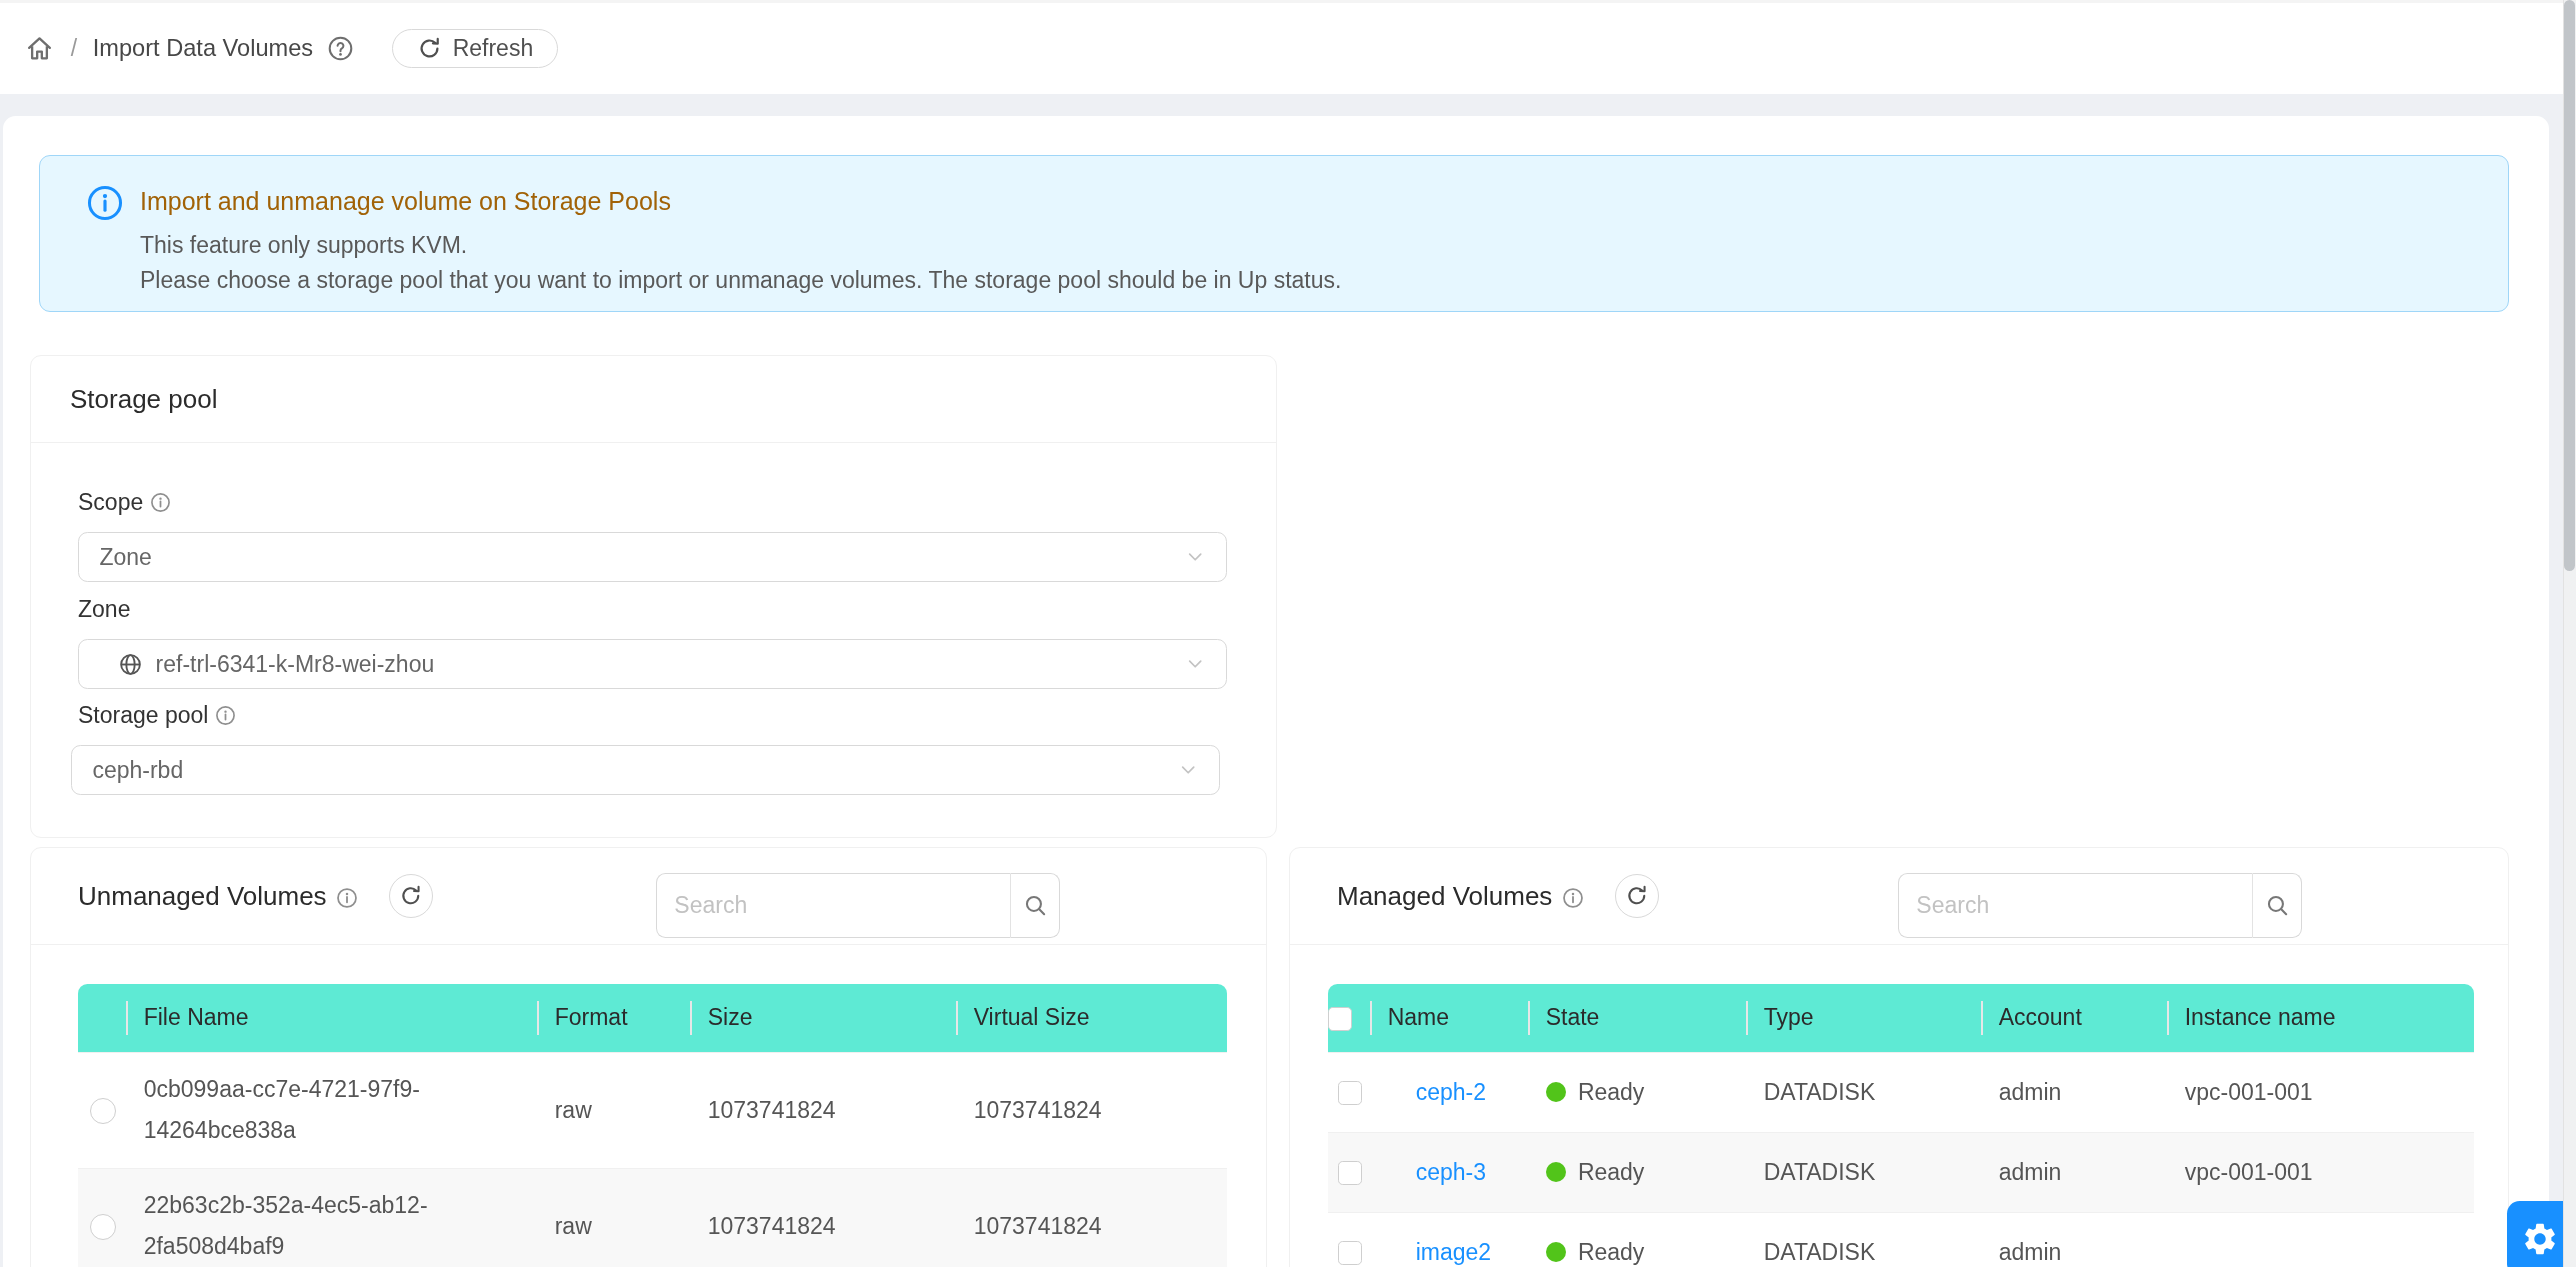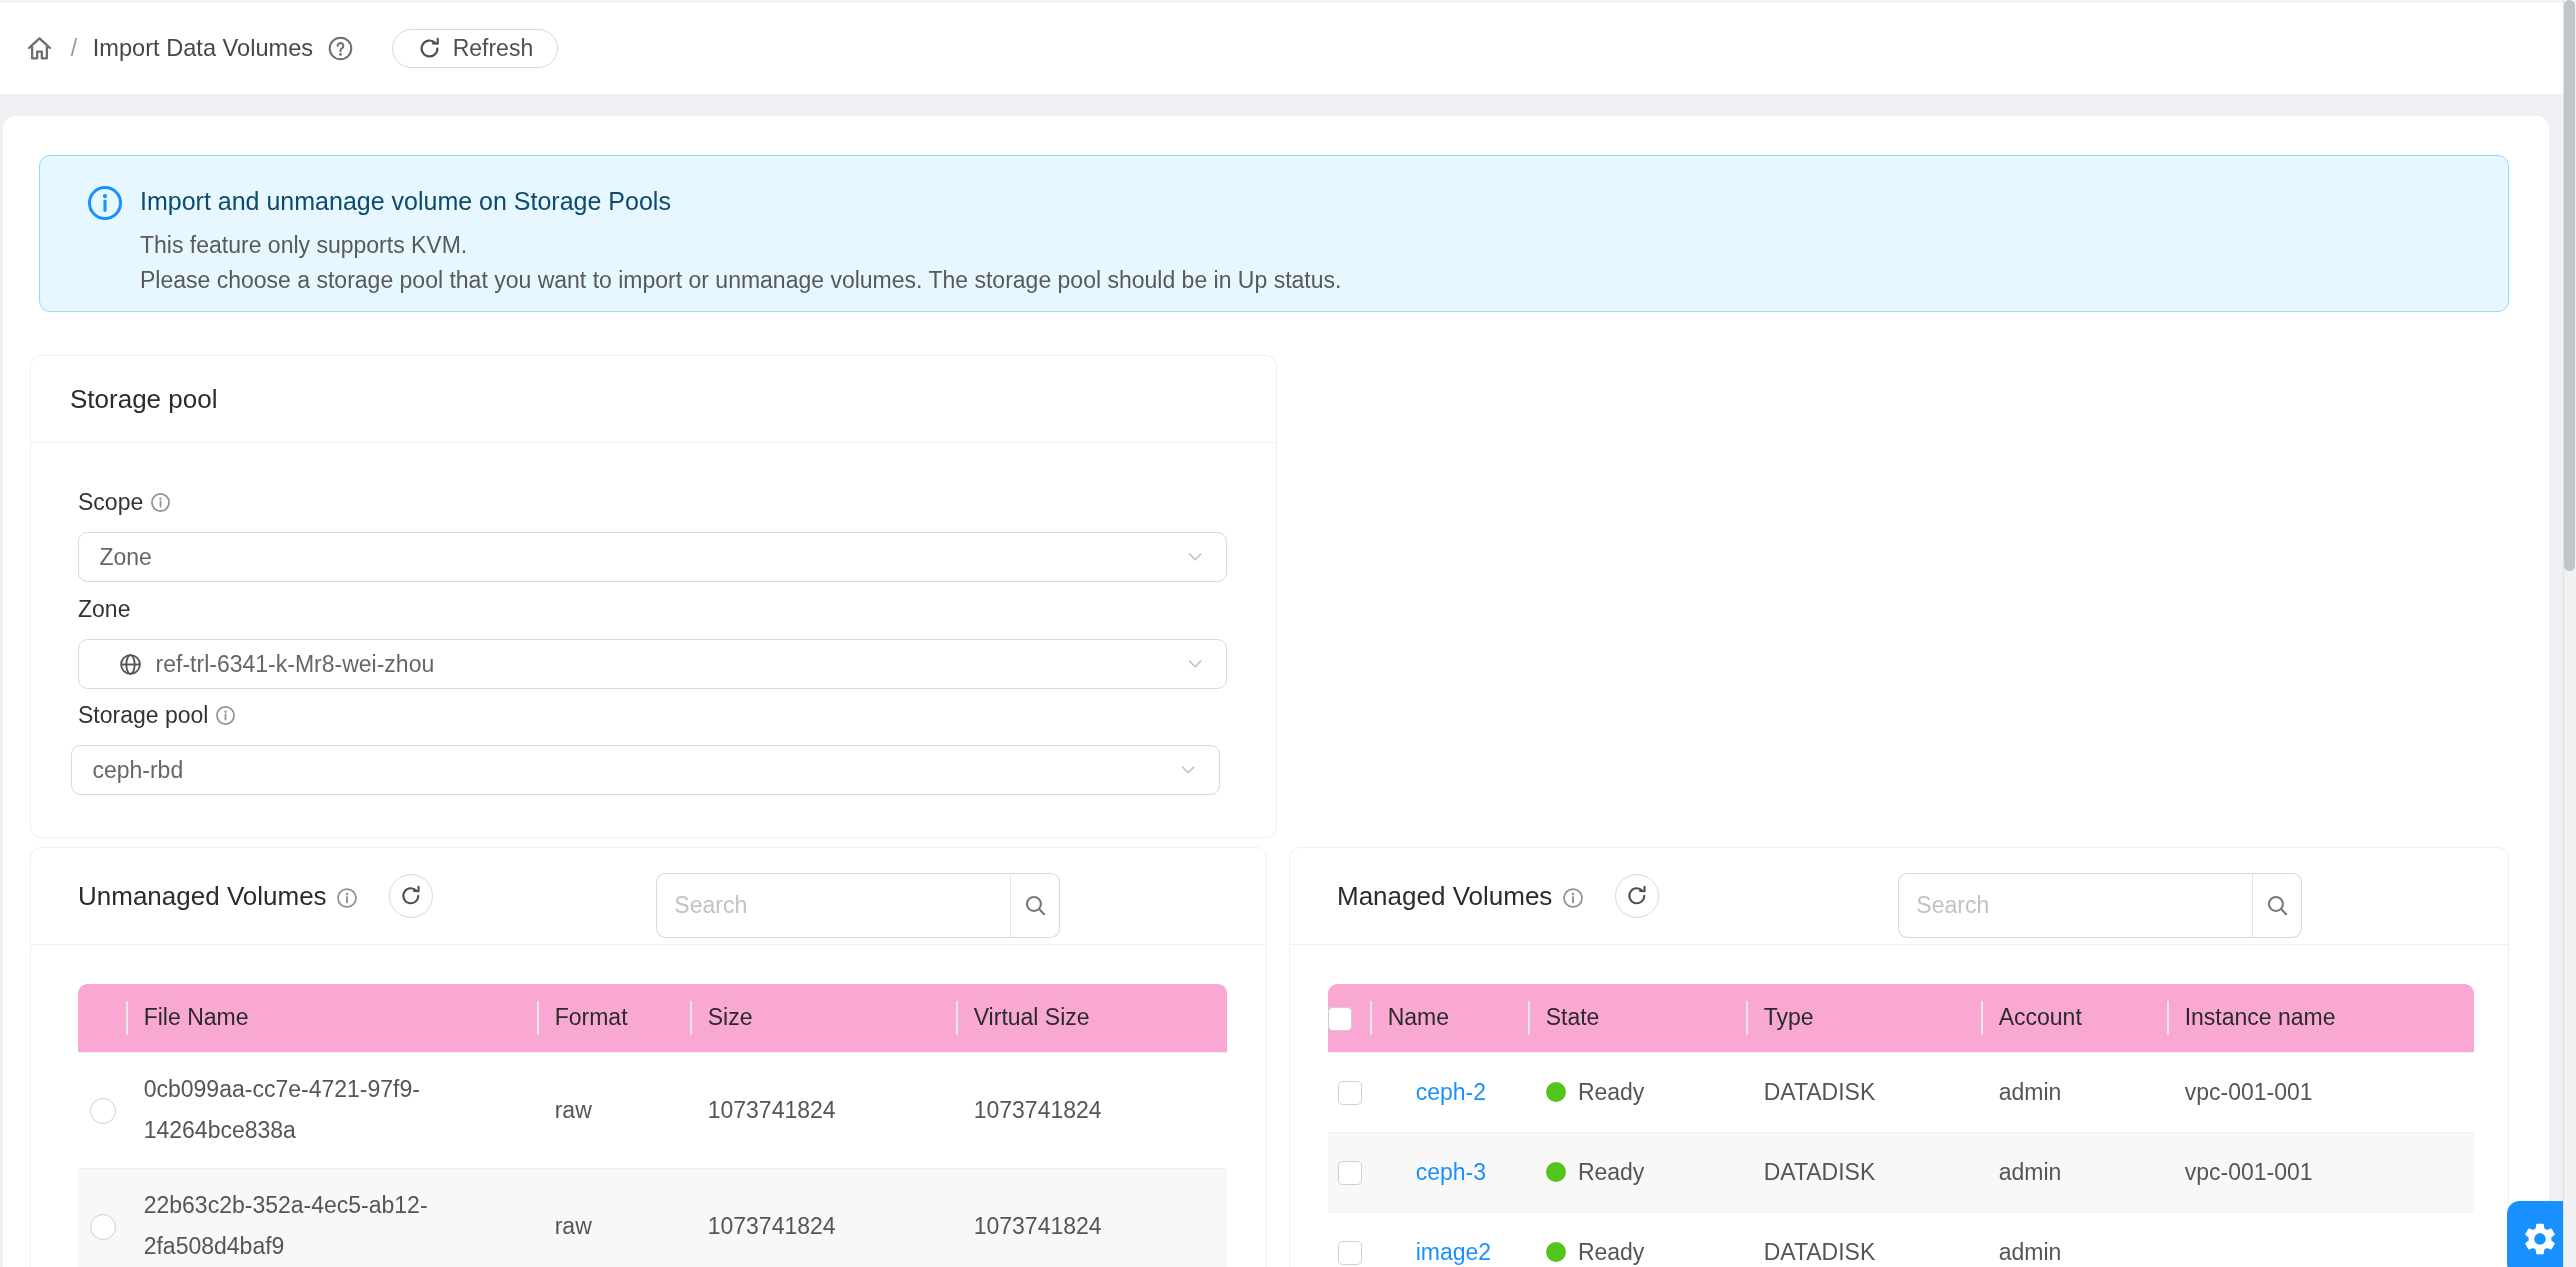--- a/index.html
+++ b/index.html
@@ -36,21 +36,21 @@
     left:3.1px; top:116px; width:2546px; height:1178px;
     background:#fff; border-radius:12.6px 12.6px 0 0;
   }
 
   
   .alert {
     left:39px; top:155px; width:2470px; height:157px;
     background:#e6f7ff; border:1.6px solid #9fd6f8; border-radius:11px;
   }
   .alert-icon { position:absolute; left:46px; top:28px; width:38px; height:38px; color:#1890ff; }
-  .alert-title { position:absolute; left:100px; top:31px; font-size:25px; color:#0c4a6e; }
+  .alert-title { position:absolute; left:100px; top:31px; font-size:25px; color:#a16207; }
   .alert-desc  { position:absolute; left:100px; top:72px; font-size:23px; color:#595959; line-height:35px; }
 
   
   .card { background:#fff; border:1.6px solid #f0f0f0; border-radius:11px; }
   .card-head {
     height:87px; border-bottom:1.6px solid #f0f0f0;
     display:flex; align-items:center; padding-left:39px;
     font-size:26px; color:#2b2b2b; position:relative;
   }
   .card-storage  { left:30px;  top:355px;  width:1247px; height:483px; }
@@ -90,21 +90,21 @@
     display:flex; align-items:center; padding:0 20.4px; font-size:23px; color:#666;
     background:#fff; cursor:pointer;
   }
   .sel .grow { flex:1; display:flex; align-items:center; gap:12.6px; }
   .chev { width:20.4px; height:20.4px; color:#c3c3c3; flex:none; }
   .globe-ic { width:25px; height:25px; color:#555; flex:none; }
 
   
   table { border-collapse:collapse; table-layout:fixed; }
   th {
-    background:#f9a8d4; height:68px; font-size:23px; color:#2b2b2b; font-weight:500;
+    background:#5eead4; height:68px; font-size:23px; color:#2b2b2b; font-weight:500;
     text-align:left; padding-left:15.7px; position:relative; border-bottom:1.6px solid #f0f0f0;
   }
   th.ctl { padding-left:0; }
   th:first-child { border-radius:9.4px 0 0 0; }
   th:last-child  { border-radius:0 9.4px 0 0; }
   th:not(:last-child)::after {
     content:""; position:absolute; right:0; top:25%; height:50%; width:1.6px; background:#e7e7e7;
   }
   td {
     font-size:23px; color:#555; padding-left:15.7px; border-bottom:1.6px solid #f0f0f0;

